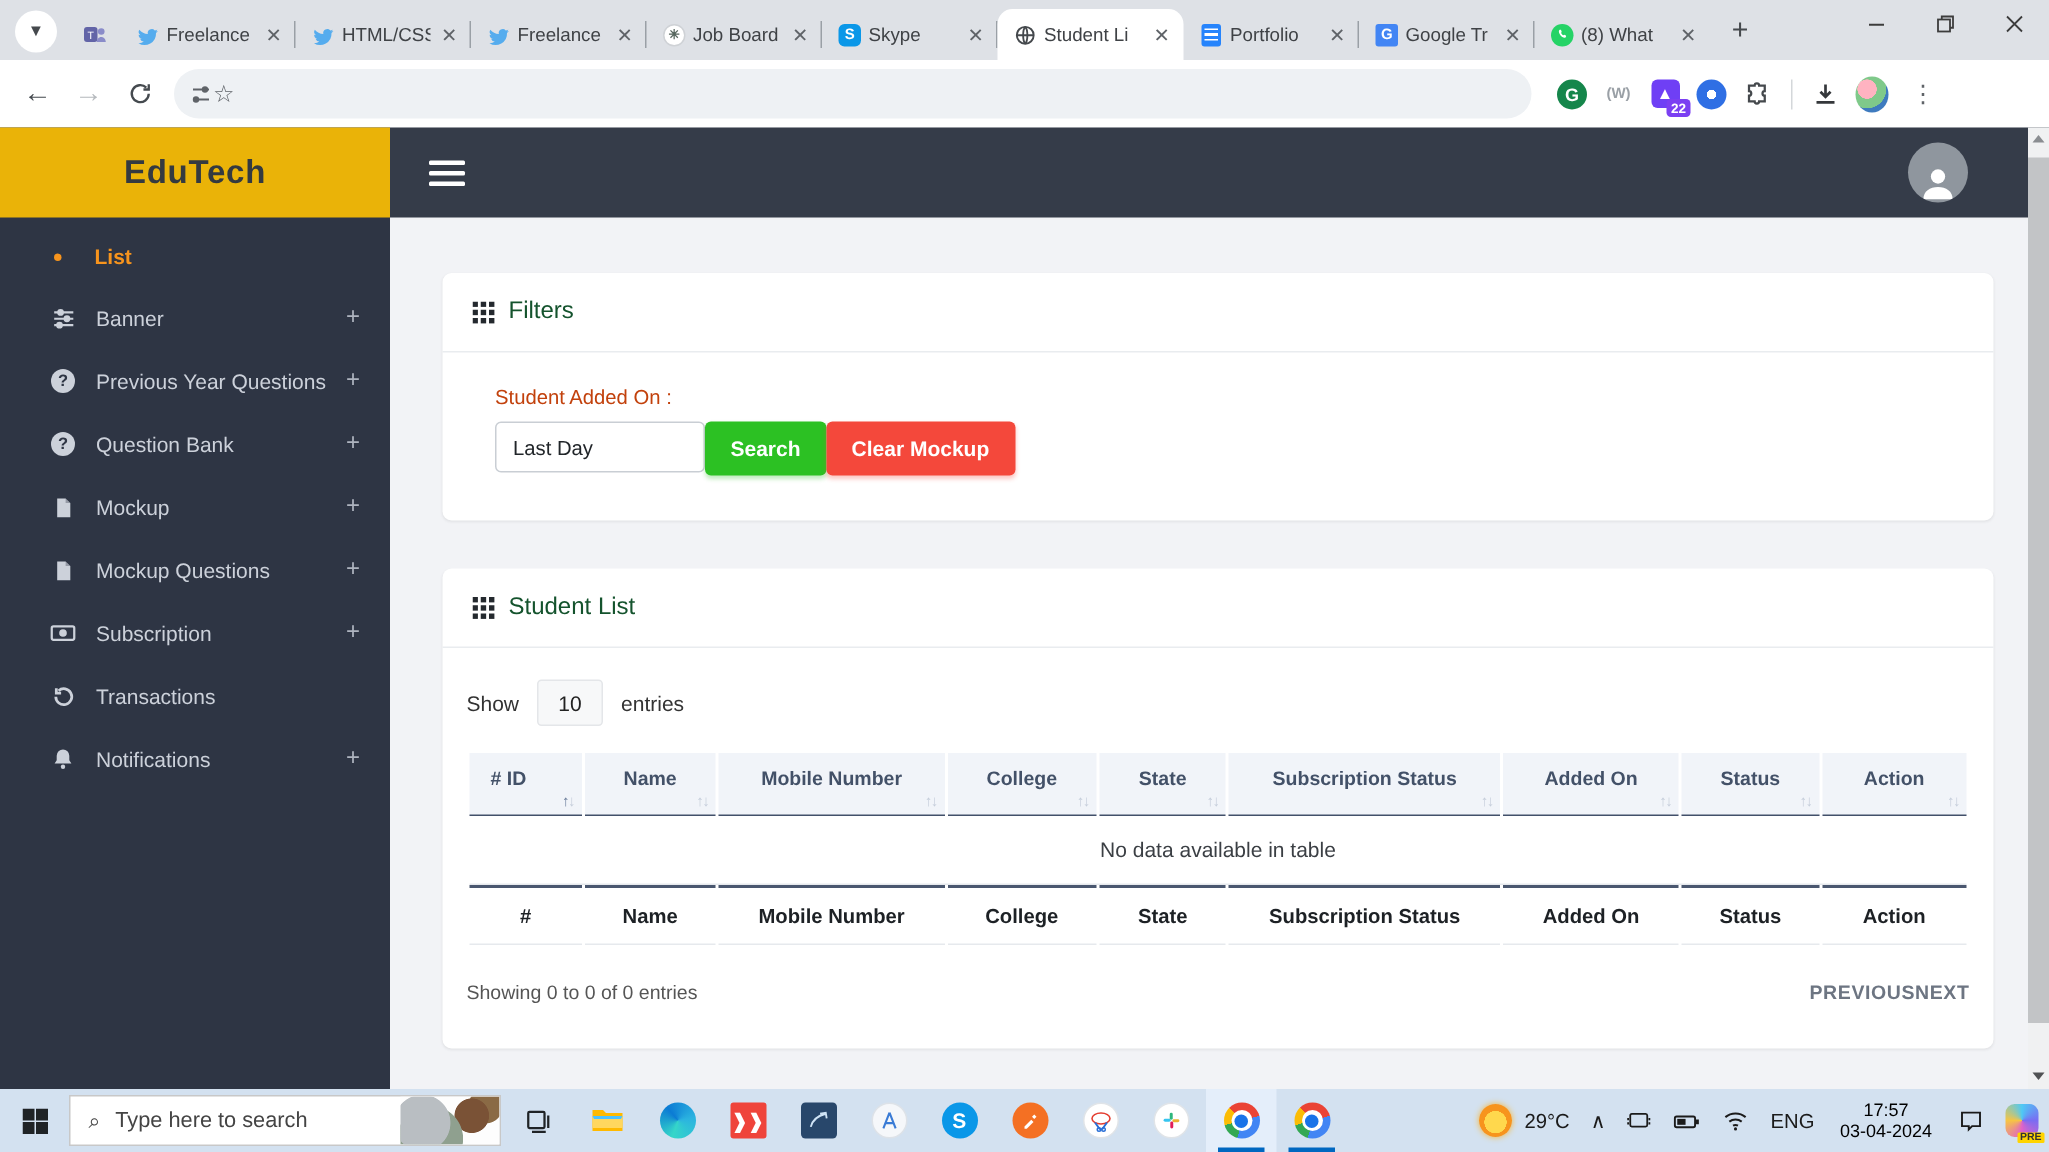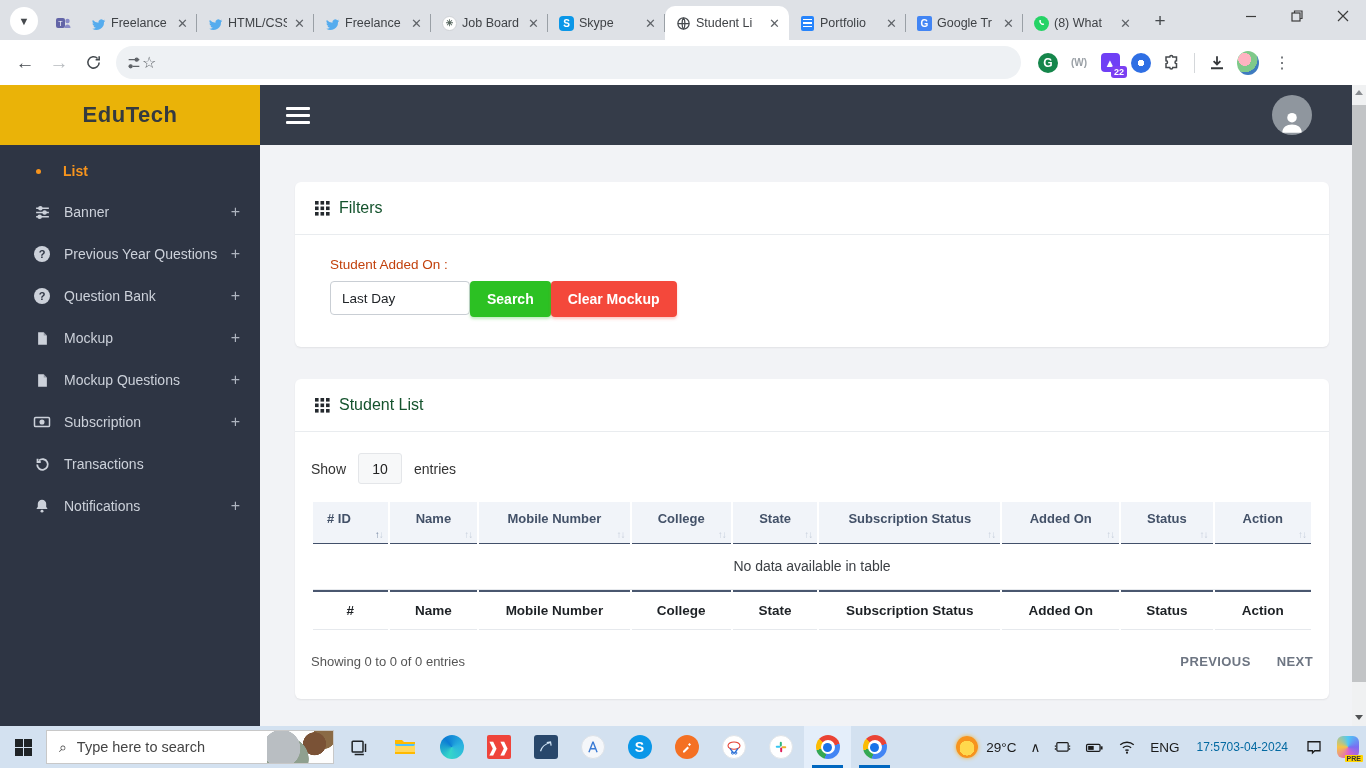--- a/index.html
+++ b/index.html
@@ -76,21 +76,21 @@
 
   .tbl-wrap{padding:0 16px}
   table.dt{width:100%;border-collapse:separate;border-spacing:2px 0;font-size:13.5px}
   table.dt thead th{background:#f1f4f9;color:#435168;font-weight:bold;padding:9px 4px 17px;border-bottom:1px solid #42506a;position:relative;text-align:center;font-size:13px}
   table.dt thead th.first{text-align:left;padding-left:14px}
   .sorts{position:absolute;right:5px;bottom:3px;font-size:10px;letter-spacing:-1px;color:#c6cedb}
   .sorts .on{color:#6d7f9c}
   table.dt td.empty{text-align:center;padding:14px 0 15px;color:#3b3f44;border-bottom:1px solid #e6e9ed;font-size:14px}
   table.dt tfoot th{border-top:2px solid #4a576f;border-bottom:1px solid #e6e9ed;padding:11px 4px;color:#1d2125;font-weight:bold;text-align:center;font-size:13.5px}
   .tbl-foot{display:flex;align-items:center;padding:24px 16px 30px;font-size:13px;color:#555}
-  .pager{margin-left:auto;display:flex;gap:26px;font-size:13px;font-weight:bold;color:#6d7582;letter-spacing:.4px}
+  .pager{margin-left:auto;display:flex;font-size:13px;font-weight:bold;color:#6d7582;letter-spacing:.4px}
   .pager span{cursor:pointer}
 
   
   .pscroll{position:absolute;right:0;top:0;width:14px;height:641px;background:#f0f1f2}
   .pscroll .arr{position:absolute;left:0;width:14px;height:14px;display:flex;align-items:center;justify-content:center}
   .pscroll .arr.up{top:0}
   .pscroll .arr.down{bottom:2px}
   .tri-up{width:0;height:0;border-left:4px solid transparent;border-right:4px solid transparent;border-bottom:5px solid #8a8d91}
   .tri-down{width:0;height:0;border-left:4px solid transparent;border-right:4px solid transparent;border-top:5px solid #505254}
   .pthumb{position:absolute;left:0;top:20px;width:14px;height:577px;background:#c2c4c6}
@@ -106,21 +106,21 @@
     radial-gradient(circle at 30% 88%,#8fa08f 0 40%,transparent 41%),
     radial-gradient(circle at 72% 40%,#7a5236 0 22%,transparent 23%),
     radial-gradient(circle at 86% 20%,#8a6a45 0 18%,transparent 19%),
     #fdfdfd}
   .tb-icons{display:flex;align-items:center;height:42px}
   .tb-ic{width:47px;height:42px;display:flex;align-items:center;justify-content:center;position:relative}
   .tb-ic.open::after{content:"";position:absolute;bottom:0;left:8px;right:8px;height:3px;background:#0067c0}
   .tb-ic.litbg{background:#e4eefa}
   .tb-right{margin-left:auto;display:flex;align-items:center;height:42px}
   .tb-right .cell{display:flex;align-items:center;justify-content:center;height:42px;padding:0 7px;color:#1b1b1b;font-size:13.5px}
-  .clock{display:flex;flex-direction:row;align-items:center;justify-content:center;font-size:12px;line-height:14px;color:#0369a1;padding:0 10px}
+  .clock{display:flex;flex-direction:column;align-items:center;justify-content:center;font-size:12px;line-height:14px;color:#000000;padding:0 10px}
   .sun{width:22px;height:22px;border-radius:50%;background:radial-gradient(circle at 50% 55%,#ffd84d 0 45%,#f7941d 46% 100%);box-shadow:0 0 4px #f7b733}
   .copilot{width:22px;height:22px;border-radius:6px;background:conic-gradient(#4ec9f5,#7a6cf2,#e062c8,#f6c444,#4ec9f5);position:relative}
   .copilot .pre{position:absolute;right:-4px;bottom:-4px;background:#ffd400;color:#333;font-size:7px;font-weight:bold;padding:0 2px;border-radius:1px}
   .chromeball{width:24px;height:24px;border-radius:50%;background:conic-gradient(from -45deg,#ea4335 0 120deg,#4285f4 120deg 240deg,#34a853 240deg 300deg,#fbbc05 300deg 360deg);position:relative}
   .chromeball::before{content:"";position:absolute;left:5px;top:5px;width:14px;height:14px;border-radius:50%;background:#fff}
   .chromeball::after{content:"";position:absolute;left:7.5px;top:7.5px;width:9px;height:9px;border-radius:50%;background:#1a73e8}
   .sq{border-radius:4px;width:24px;height:24px;display:flex;align-items:center;justify-content:center;color:#fff;font-weight:bold}
   .circ{border-radius:50%;width:24px;height:24px;display:flex;align-items:center;justify-content:center;color:#fff;font-weight:bold}
 </style>
 </head>

